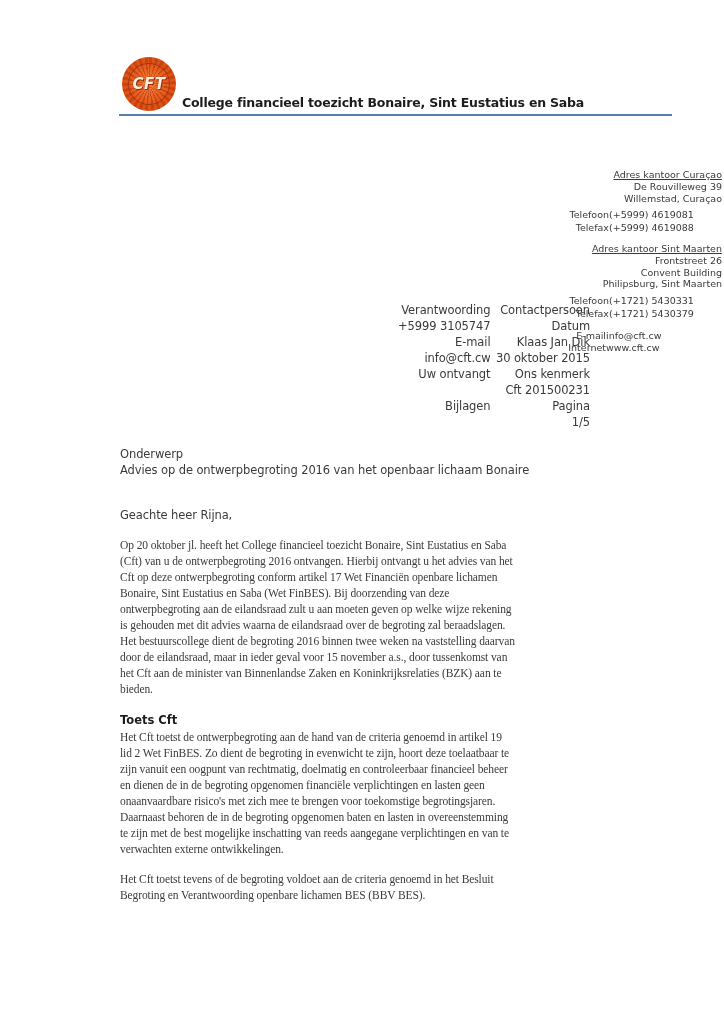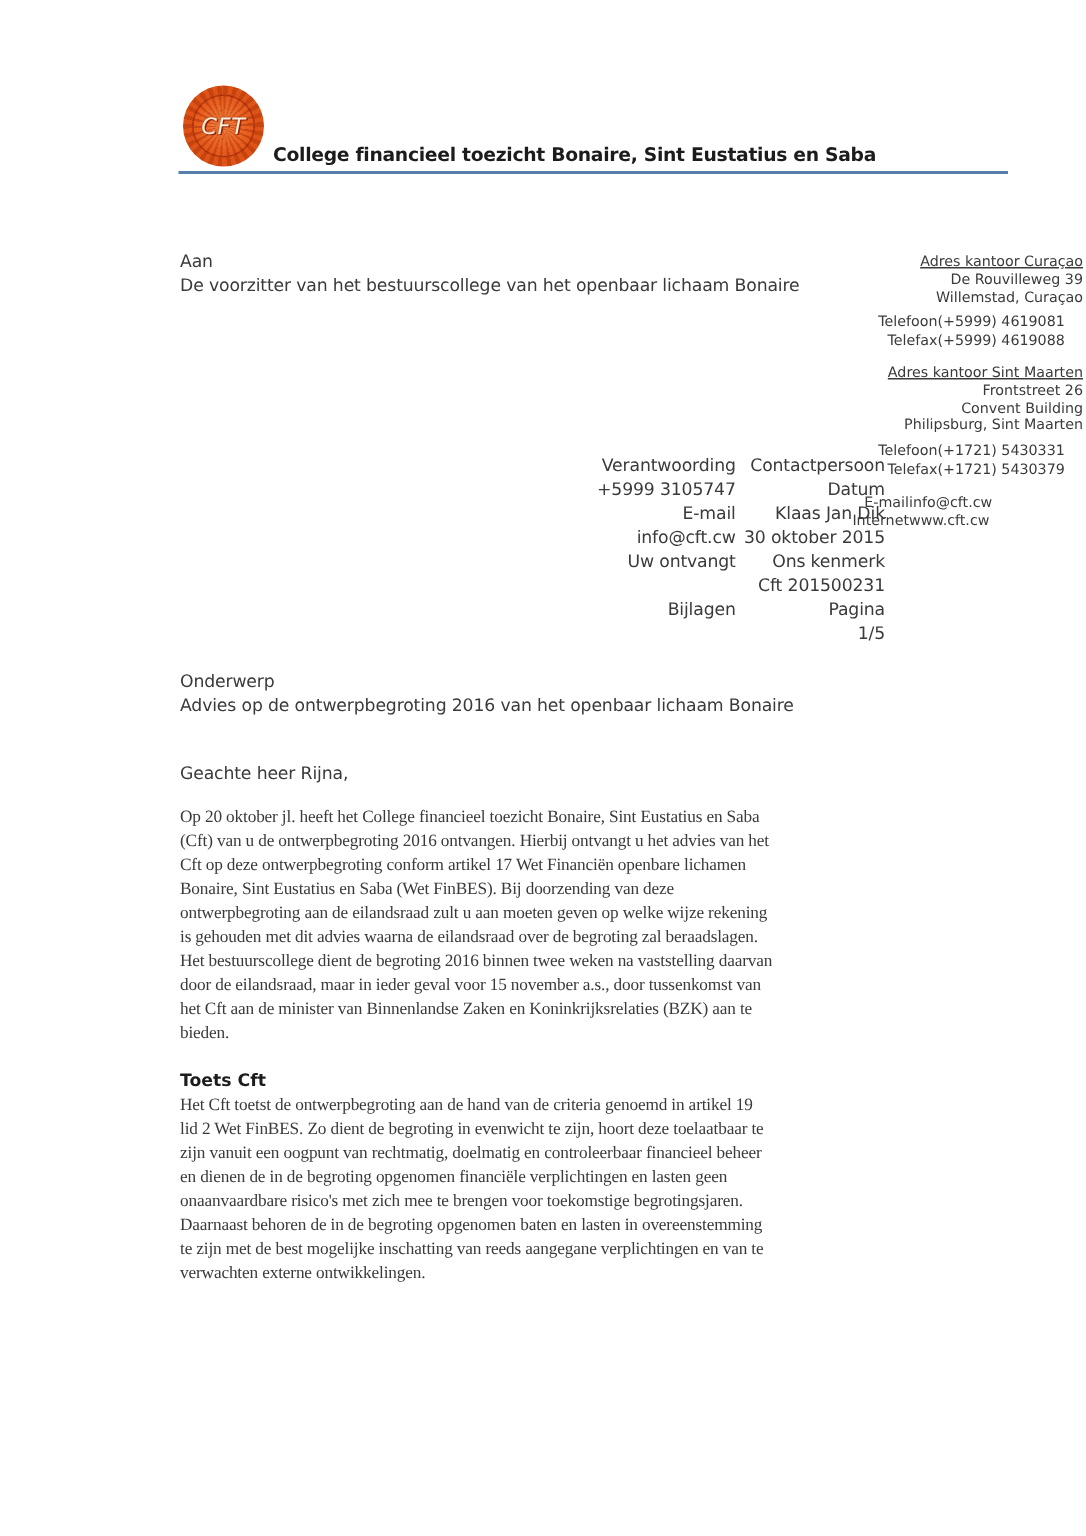--- a/index.html
+++ b/index.html
@@ -26,21 +26,21 @@
   }
   .logo::before {
     content: ""; position: absolute; inset: 6px; border-radius: 50%;
     background:
       repeating-conic-gradient(rgba(122,18,5,0.30) 0deg 5deg, rgba(255,255,255,0) 5deg 14deg),
       radial-gradient(circle at 50% 48%, #f5853f 0%, #e95f1e 55%, #d94e14 100%);
     border: 1px solid rgba(140,25,8,0.55);
   }
   .logo-text {
     position: relative; z-index: 1;
-    font-size: 15px; font-weight: normal; font-style: italic;
+    font-size: 15px; font-weight: bold; font-style: italic;
     color: #fbf0dc; letter-spacing: 0.5px;
     text-shadow: 0 0 1px #7a1404, 1px 1px 0 #9c2508;
   }
   .org-title {
     left: 182px; top: 95px;
     font-size: 12.5px; font-weight: bold; letter-spacing: -0.2px;
     color: #1c1c1c; white-space: nowrap; text-align: right;
   }
   .header-rule {
     left: 119px; top: 114px; width: 553px; height: 2px;
@@ -53,21 +53,21 @@
 
   
   .recipient { left: 120px; top: 166px; }
 
   
   .office-col { left: 567px; top: 169px; width: 155px; font-size: 9.5px; color: #3a3a3a; text-align: right; }
   .office-heading { text-decoration: underline; line-height: 12px; }
   .office-address { white-space: pre; line-height: 11.5px; }
   .phone-rows { margin-top: 4px; }
   .phone-row { display: flex; line-height: 13px; }
-  .phone-label { width: 42px; flex: none; margin-left: 16px; }
+  .phone-label { width: 42px; flex: none; }
   .office-gap { margin-top: 9px; }
   .online { margin-top: 10px; }
   .online-row { display: flex; line-height: 12px; }
   .online-label { width: 39px; flex: none; }
 
   
   .meta { left: 120px; top: 302px; width: 470px; }
   .meta-col { line-height: 16px; }
   .meta-right { position: absolute; left: 278px; top: 0; }
   .meta-line { min-height: 16px; text-align: right; }
@@ -84,24 +84,20 @@
 <body>
 
 <div class="page">
 
   <div class="abs logo">
     <span class="logo-text">CFT</span>
   </div>
   <div class="abs org-title">College financieel toezicht Bonaire, Sint Eustatius en Saba</div>
   <div class="abs header-rule"></div>
 
-  <div class="abs recipient t">
-    <div>Aan</div>
-    <div>De voorzitter van het bestuurscollege van het openbaar lichaam Bonaire</div>
-  </div>
 
   <aside class="abs office-col">
     <div>
       <div class="office-heading">Adres kantoor Curaçao</div>
       <div class="office-address">De Rouvilleweg 39
 Willemstad, Curaçao</div>
       <div class="phone-rows">
         <div class="phone-row">
           <span class="phone-label">Telefoon</span>
           <span>(+5999) 4619081</span>
@@ -182,14 +178,16 @@
 bieden.</div>
   <div class="abs section-heading">Toets Cft</div>
   <div class="abs para2 t pre">Het Cft toetst de ontwerpbegroting aan de hand van de criteria genoemd in artikel 19
 lid 2 Wet FinBES. Zo dient de begroting in evenwicht te zijn, hoort deze toelaatbaar te
 zijn vanuit een oogpunt van rechtmatig, doelmatig en controleerbaar financieel beheer
 en dienen de in de begroting opgenomen financiële verplichtingen en lasten geen
 onaanvaardbare risico's met zich mee te brengen voor toekomstige begrotingsjaren.
 Daarnaast behoren de in de begroting opgenomen baten en lasten in overeenstemming
 te zijn met de best mogelijke inschatting van reeds aangegane verplichtingen en van te
 verwachten externe ontwikkelingen.</div>
+  <div class="abs para3 t pre">Het Cft toetst tevens of de begroting voldoet aan de criteria genoemd in het Besluit
+Begroting en Verantwoording openbare lichamen BES (BBV BES).</div>
 
 </div>
 
 </body></html>

